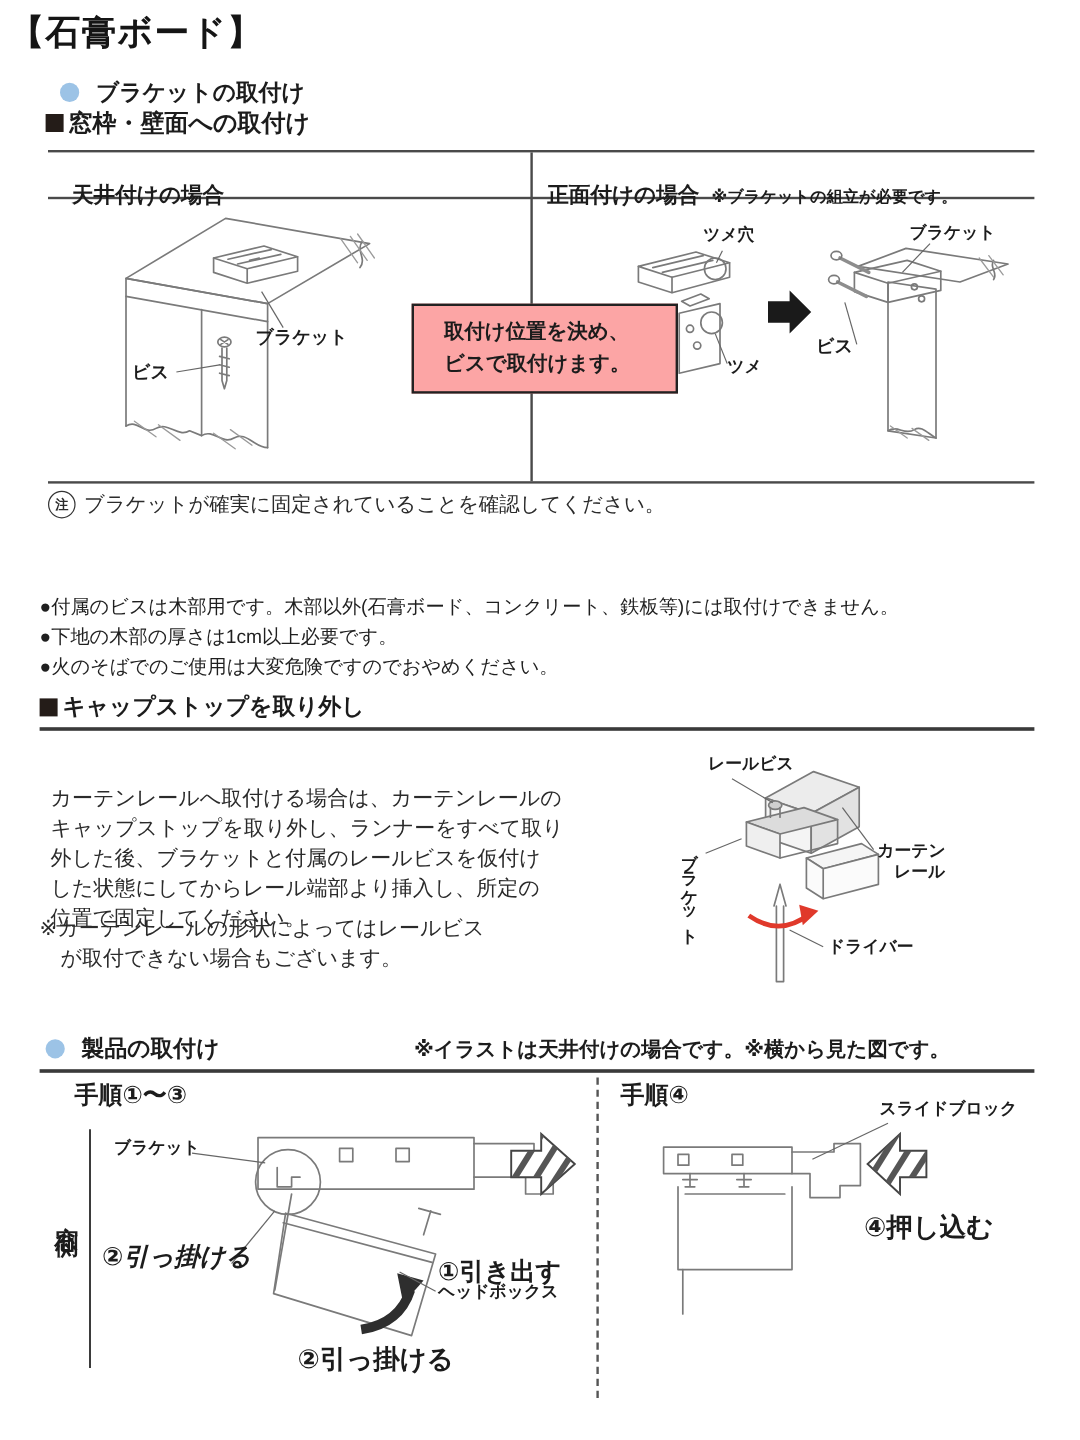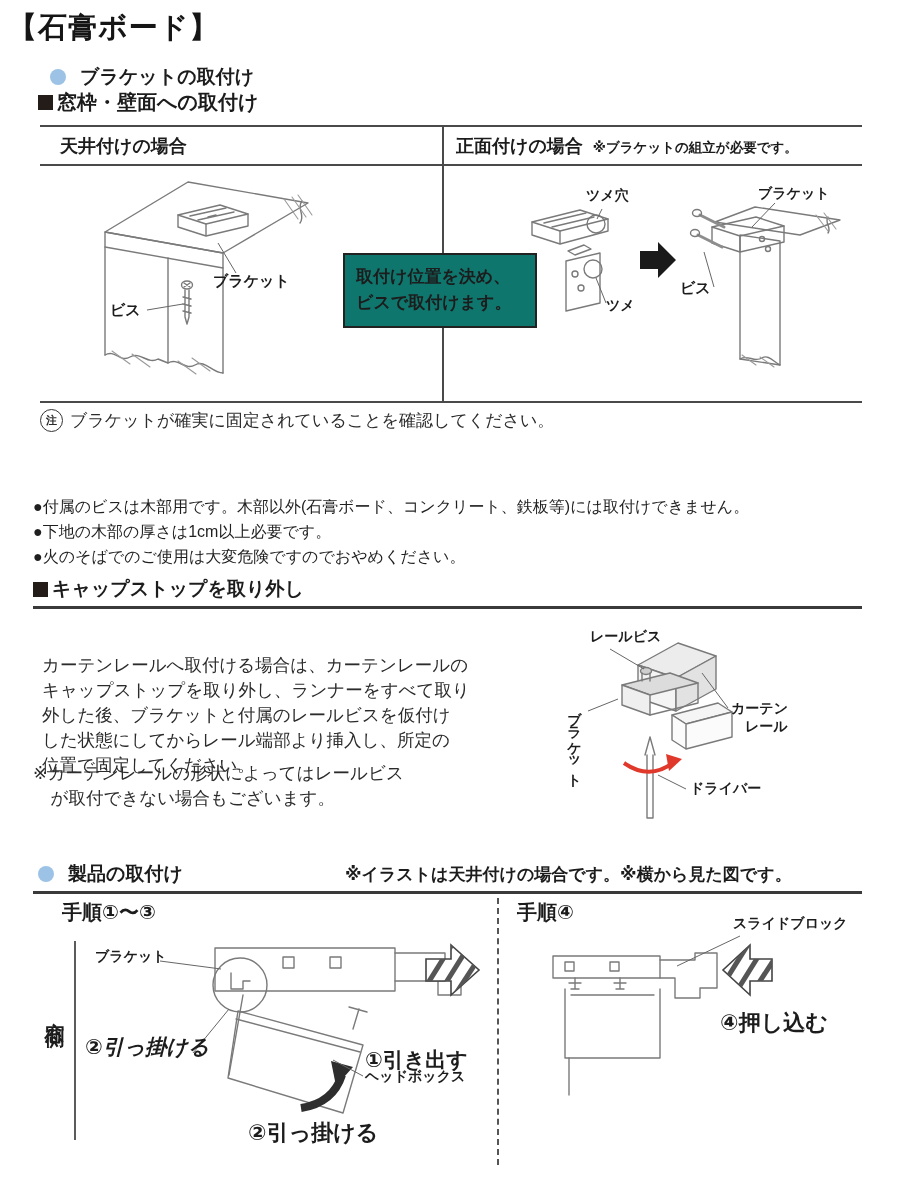--- a/index.html
+++ b/index.html
@@ -6,26 +6,26 @@
   .page{position:relative;width:900px;height:1200px;background:#fff;overflow:hidden;
         font-family:"Liberation Sans","DejaVu Sans",sans-serif;color:#1c1c1c;}
   .abs{position:absolute;}
   .title{font-size:29px;font-weight:800;letter-spacing:1px;color:#151515;}
   .h-dot{display:flex;align-items:center;gap:14px;font-size:19px;font-weight:700;}
   .dot{width:16px;height:16px;border-radius:50%;background:#9cc3e6;flex:0 0 auto;}
   .h-sq{display:flex;align-items:center;gap:4px;font-size:20px;font-weight:700;}
   .sq{width:15px;height:15px;background:#241c18;flex:0 0 auto;}
   .mount-table{left:40px;top:125px;width:822px;height:274px;
                border-top:2px solid #4a4a4a;border-bottom:2px solid #4a4a4a;}
-  .th{position:absolute;font-size:18px;font-weight:600;white-space:nowrap;}
+  .th{position:absolute;font-size:18px;font-weight:600;white-space:nowrap;margin-top:16px;}
   .th small{font-size:13.5px;font-weight:600;margin-left:10px;}
   .hline{position:absolute;left:0;top:37px;width:822px;height:1.5px;background:#4a4a4a;}
   .vline{position:absolute;left:402px;top:0;width:1.5px;height:274px;background:#4a4a4a;}
   .center-box{position:absolute;left:303px;top:126px;width:168px;border:2.5px solid #222;
-              background:#0f766e;z-index:3;padding:9px 11px;font-size:17px;font-weight:600;
+              background:#fca5a5;z-index:3;padding:9px 25px;font-size:17px;font-weight:600;
               line-height:1.55;white-space:pre-line;}
   .lbl{position:absolute;font-size:14px;font-weight:700;white-space:nowrap;z-index:2;}
   .step{position:absolute;font-size:21px;font-weight:800;white-space:nowrap;z-index:2;}
   .note-line{display:flex;align-items:center;gap:7px;font-size:17px;color:#2b2b2b;}
   .circ-note{width:21px;height:21px;border:1.5px solid #333;border-radius:50%;
              display:inline-flex;align-items:center;justify-content:center;
              font-size:11px;font-weight:700;flex:0 0 auto;}
   .caution-head{background:#a8d9f0;padding:7px 15px;font-size:19px;font-weight:700;display:inline-block;}
   .caution-list{list-style:none;margin:0;padding:0;font-size:16px;line-height:25px;color:#1f1f1f;}
   .rule{position:absolute;height:2.5px;background:#3a3a3a;}

